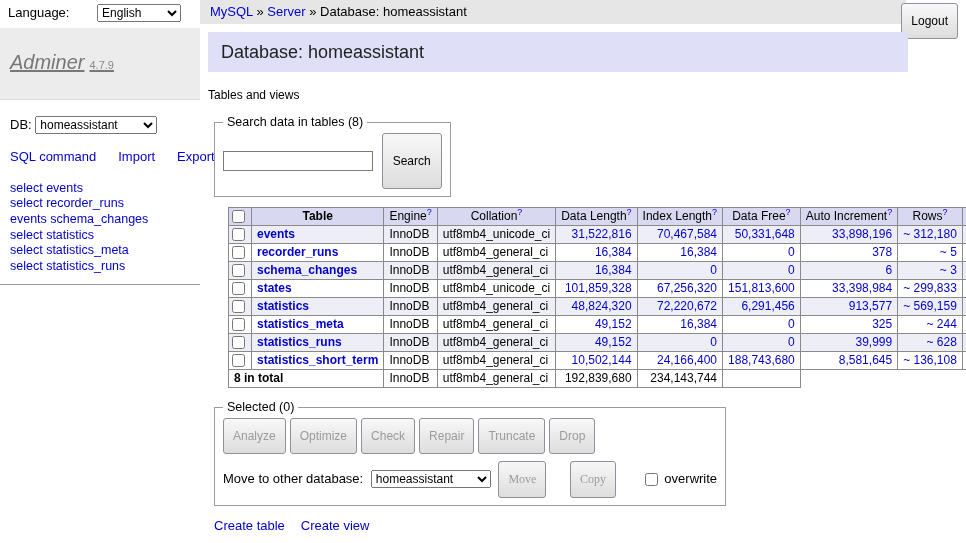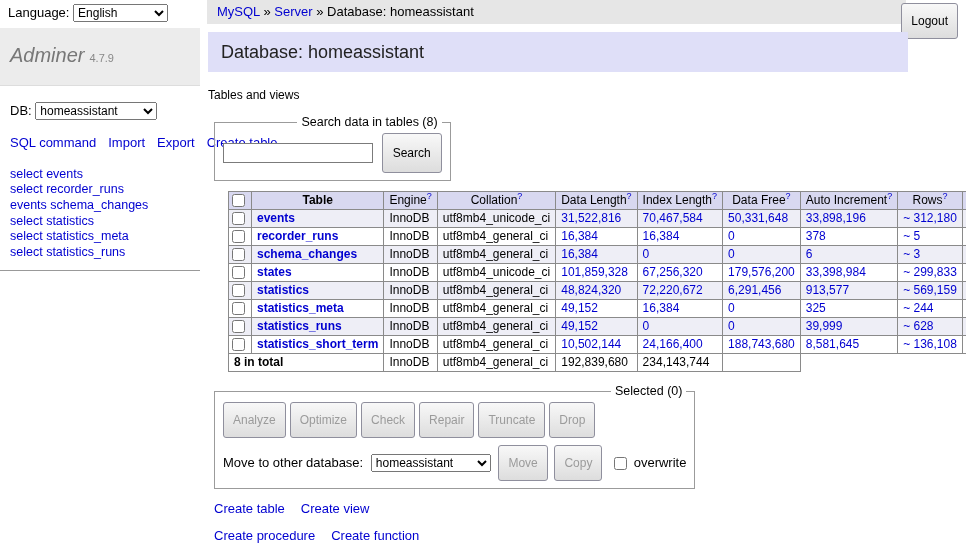--- a/index.html
+++ b/index.html
@@ -16,80 +16,80 @@
     border: 1px solid #8f8f9d; border-radius: 3px;
     background: linear-gradient(#f8f8f8, #dddddd); color: #000;
   }
   button:disabled { color: #9b9b9b; }
   input[type="text"] { border: 1px solid #7b7b7b; padding: 2px 4px; font-size: 12.5px; }
   input[type="checkbox"] { width: 13px; height: 13px; margin: 0 3px 0 0; vertical-align: middle; }
 
   
   .topbar { position: absolute; top: 0; left: 0; right: 0; height: 26px; background: #fff; }
   .lang { position: absolute; left: 8px; top: 4px; }
-  .lang select { width: 95px; }
+  .lang select { width: 84px; margin-left: 24px; }
   .breadcrumb {
-    position: absolute; left: 207px; right: 60px; top: 0; height: 24px;
+    position: absolute; left: 200px; right: 60px; top: 0; height: 24px;
     background: var(--breadcrumb-bg, #e6e6e6); line-height: 24px; padding: 0 10px;
     white-space: nowrap; overflow: hidden;
   }
   .breadcrumb .sep, .breadcrumb .current { color: #000; }
   .logout-btn { position: absolute; right: 8px; top: 3px; }
 
   
   .sidebar { position: absolute; left: 0; top: 26px; width: 200px; bottom: 0; background: #fff; }
   .sidebar h1 {
-    margin: 2px 0 16px; padding: 17px 10px; background: var(--sidebar-h1-bg, #ececec);
+    margin: 2px 0 16px; padding: 24px 10px; background: var(--sidebar-h1-bg, #ececec);
     border-bottom: 1px solid #ddd;
-    font-size: 20px; font-weight: normal; font-style: italic; color: #777; line-height: 20px;
+    font-size: 20px; font-weight: normal; font-style: italic; color: #777; line-height: 20px; text-decoration: underline;
   }
   .app-version { font-size: 11px; font-style: normal; color: #888; margin-left: 5px; }
   .db-row { margin: 16px 10px 0; }
   .db-row select { width: 122px; }
   .side-actions { margin: 14px 10px 0; width: 165px; line-height: 1.45; }
-  .side-actions a { margin-right: 12px; white-space: nowrap; }
+  .side-actions a { margin-right: 22px; white-space: nowrap; }
   .table-links { margin: 14px 10px 0; font-size: 12.5px; line-height: 1.25; }
   .table-links a { display: block; white-space: nowrap; }
   .sidebar hr { border: none; border-top: 1px solid #999; margin: 9px 0 0; }
 
   
   .content { position: absolute; left: 200px; top: 26px; right: 0; bottom: 0; padding: 0 58px 0 8px; overflow: hidden; }
   .content h2 {
     margin: 6px 0 14px; padding: 9px 13px; background: var(--heading-bg, #dfdff8);
     font-size: 18px; font-weight: normal; color: #222; line-height: 22px;
   }
   .content h3 { margin: 12px 0 6px; font-size: 12px; font-weight: normal; line-height: 19px; }
   .links-row { margin: 12px 0 0 6px; line-height: 15px; }
   .links-row a { margin-right: 16px; }
 
   fieldset { display: inline-block; border: 1px solid #9b9b9b; padding: 4px 8px 7px; margin: 4px 0 0 6px; }
-  legend { font-size: 12.5px; padding: 0 4px; text-align: right; }
+  legend { font-size: 12.5px; padding: 0 4px; }
   .search-fs input[type="text"] { width: 150px; }
-  .search-fs button { margin-left: 5px; padding: 12px 10px; }
+  .search-fs button { margin-left: 5px; padding: 20px 10px; }
 
   table { border-collapse: collapse; margin: 10px 0 0 20px; font-size: 12px; }
   th, td { border: 1px solid #8a8a8a; padding: 1px 5px; line-height: 15px; height: 18px; }
   thead td, thead th { background: var(--table-header-bg, #d8d8f0); }
   thead th { font-weight: normal; text-align: center; white-space: nowrap; }
   thead th.col-table { font-weight: bold; }
   sup { line-height: 0; }
   sup a { font-size: 9px; }
   .check { text-align: center; padding: 0 3px; }
   tbody th { text-align: left; font-weight: bold; white-space: nowrap; }
   tbody td { white-space: nowrap; }
   tbody tr:nth-child(odd) td, tbody tr:nth-child(odd) th { background: var(--row-stripe, #eeeef6); }
-  .num { text-align: left; }
+  .num { text-align: right; }
   tfoot td { background: #fff; white-space: nowrap; }
   .total { font-weight: bold; }
 
   .selected-fs { margin-top: 12px; }
   .btn-row button { margin-right: 4px; }
   .move-row { margin-top: 7px; }
   .move-row select { width: 120px; margin: 0 4px; }
-  .move-row button { margin-right: 3px; }
+  .move-row button { margin-right: 20px; font-family: Liberation Serif, serif; }
   .move-row input[type="checkbox"] { margin-left: 5px; }
 </style>
 <title>Database: homeassistant</title></head>
 <body>
 
 <div class="topbar">
   <div class="lang">
     <span>Language:</span>
     <select>
       <option>English</option>
@@ -183,21 +183,21 @@
           <td class="num"><a>~ 3</a></td>
           <td></td>
         </tr>
         <tr>
           <td class="check"><input type="checkbox" style=""></td>
           <th><a>states</a></th>
           <td>InnoDB</td>
           <td>utf8mb4_unicode_ci</td>
           <td class="num"><a>101,859,328</a></td>
           <td class="num"><a>67,256,320</a></td>
-          <td class="num"><a>179,576,200</a></td>
+          <td class="num"><a>151,813,600</a></td>
           <td class="num"><a>33,398,984</a></td>
           <td class="num"><a>~ 299,833</a></td>
           <td></td>
         </tr>
         <tr>
           <td class="check"><input type="checkbox" style=""></td>
           <th><a>statistics</a></th>
           <td>InnoDB</td>
           <td>utf8mb4_general_ci</td>
           <td class="num"><a>48,824,320</a></td>

